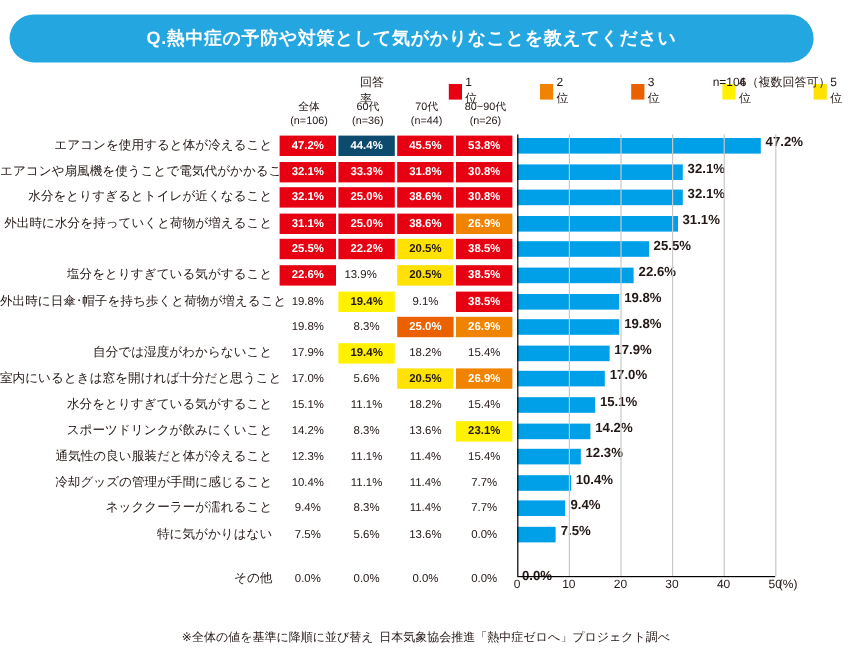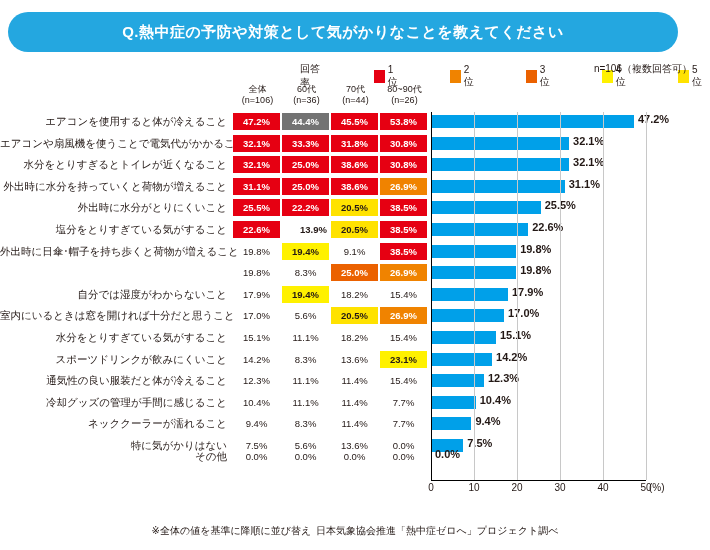--- a/index.html
+++ b/index.html
@@ -140,21 +140,21 @@
       <div>80~90代</div>
       <div>(n=26)</div>
     </div>
   </div>
 
 <div id="chart">
     <div class="row" style="top: 0px;">
       <div class="label">エアコンを使用すると体が冷えること</div>
       <div class="cells">
         <div class="cell filled" style="left: 0px; background: rgb(230, 0, 18);">47.2%</div>
-        <div class="cell filled" style="left: 49px; background: #737373;">44.4%</div>
+        <div class="cell filled" style="left: 49px; background: #0c4a6e;">44.4%</div>
         <div class="cell filled" style="left: 98px; background: rgb(230, 0, 18);">45.5%</div>
         <div class="cell filled" style="left: 147px; background: rgb(230, 0, 18);">53.8%</div>
       </div>
       <div class="bar" style="width: 202.96px;"></div>
       <div class="barval" style="left: 637.96px;">47.2%</div>
     </div>
     <div class="row" style="top: 21.6px;">
       <div class="label">エアコンや扇風機を使うことで電気代がかかること</div>
       <div class="cells">
         <div class="cell filled" style="left: 0px; background: rgb(230, 0, 18);">32.1%</div>
@@ -181,35 +181,34 @@
       <div class="cells">
         <div class="cell filled" style="left: 0px; background: rgb(230, 0, 18);">31.1%</div>
         <div class="cell filled" style="left: 49px; background: rgb(230, 0, 18);">25.0%</div>
         <div class="cell filled" style="left: 98px; background: rgb(230, 0, 18);">38.6%</div>
         <div class="cell filled" style="left: 147px; background: rgb(240, 131, 0);">26.9%</div>
       </div>
       <div class="bar" style="width: 133.73px;"></div>
       <div class="barval" style="left: 568.73px;">31.1%</div>
     </div>
     <div class="row" style="top: 86.4px;">
-      <div class="label">外出時に水分がとりにくいこと</div>
       <div class="cells">
         <div class="cell filled" style="left: 0px; background: rgb(230, 0, 18);">25.5%</div>
         <div class="cell filled" style="left: 49px; background: rgb(230, 0, 18);">22.2%</div>
         <div class="cell rank5" style="left: 98px; background: rgb(255, 226, 0);">20.5%</div>
         <div class="cell filled" style="left: 147px; background: rgb(230, 0, 18);">38.5%</div>
       </div>
       <div class="bar" style="width: 109.65px;"></div>
       <div class="barval" style="left: 544.65px;">25.5%</div>
     </div>
     <div class="row" style="top: 108px;">
       <div class="label">塩分をとりすぎている気がすること</div>
       <div class="cells">
         <div class="cell filled" style="left: 0px; background: rgb(230, 0, 18);">22.6%</div>
-        <div class="cell" style="left: 57px; font-weight: bold;">13.9%</div>
+        <div class="cell" style="left: 44px;">13.9%</div>
         <div class="cell rank5" style="left: 98px; background: rgb(255, 226, 0);">20.5%</div>
         <div class="cell filled" style="left: 147px; background: rgb(230, 0, 18);">38.5%</div>
       </div>
       <div class="bar" style="width: 97.18px;"></div>
       <div class="barval" style="left: 532.18px;">22.6%</div>
     </div>
     <div class="row" style="top: 129.6px;">
       <div class="label">外出時に日傘･帽子を持ち歩くと荷物が増えること</div>
       <div class="cells">
         <div class="cell" style="left: 0px;">19.8%</div>
@@ -311,21 +310,21 @@
       <div class="label">特に気がかりはない</div>
       <div class="cells">
         <div class="cell" style="left: 0px;">7.5%</div>
         <div class="cell" style="left: 49px;">5.6%</div>
         <div class="cell" style="left: 98px;">13.6%</div>
         <div class="cell" style="left: 147px;">0.0%</div>
       </div>
       <div class="bar" style="width: 32.25px;"></div>
       <div class="barval" style="left: 467.25px;">7.5%</div>
     </div>
-    <div class="row" style="top: 335px;">
+    <div class="row" style="top: 361px;">
       <div class="label">その他</div>
       <div class="cells">
         <div class="cell" style="left: 0px;">0.0%</div>
         <div class="cell" style="left: 49px;">0.0%</div>
         <div class="cell" style="left: 98px;">0.0%</div>
         <div class="cell" style="left: 147px;">0.0%</div>
       </div>
       <div class="barval" style="left: 435px;">0.0%</div>
     </div>
   </div>

